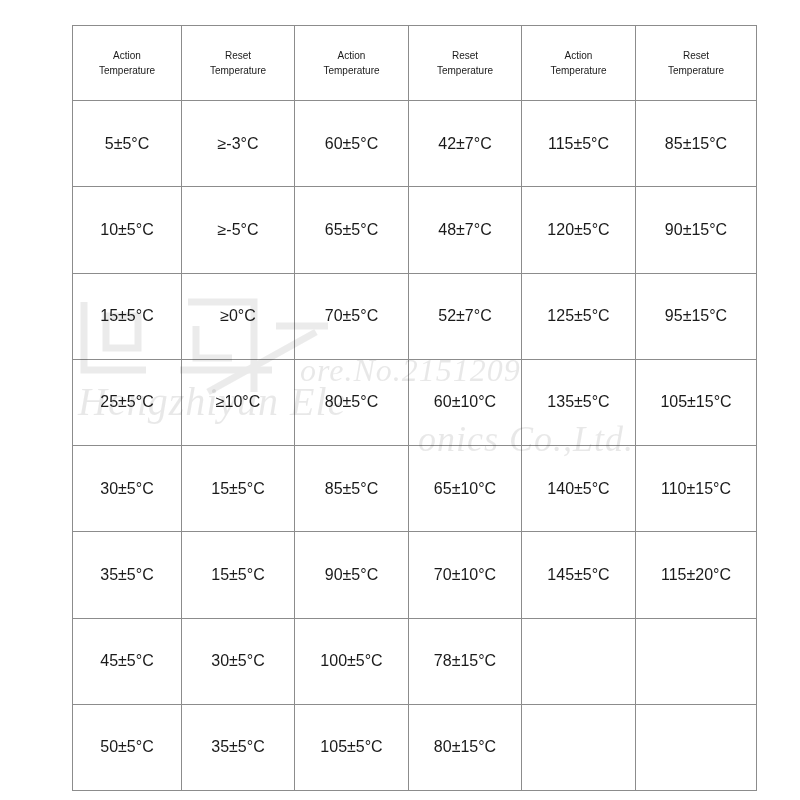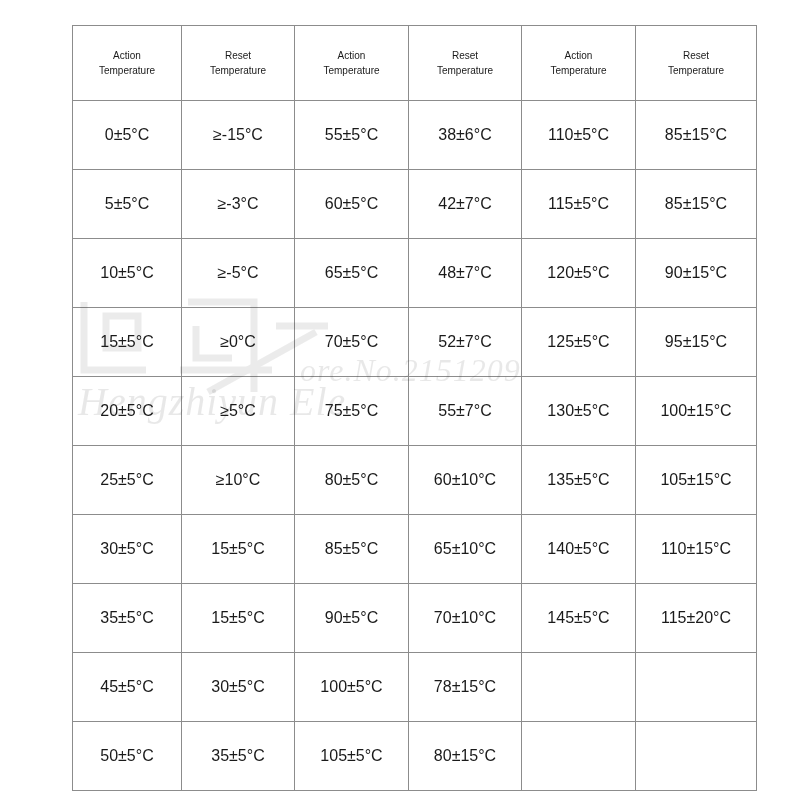--- a/index.html
+++ b/index.html
@@ -119,20 +119,21 @@
       <path d="M112 6 L178 6 L178 96"></path>
       <path d="M120 30 L120 62 L156 62"></path>
       <path d="M104 74 L196 74"></path>
       <path d="M132 96 L240 36"></path>
       <path d="M200 30 L252 30"></path>
     </g>
   </svg>
 
   <div class="wm-text wm-text-1">Hengzhiyun Ele</div>
   <div class="wm-text wm-text-2">ore.No.2151209</div>
+  <div class="wm-text wm-text-3">onics Co.,Ltd.</div>
 </div>
 
 <div id="table-wrap">
   <table class="spec-table">
     <colgroup>
       <col class="c0">
         <col class="c1">
         <col class="c2">
       <col class="c3">
         <col class="c4">
@@ -161,28 +162,20 @@
             <span class="hdr-line">Temperature</span>
           </th>
           <th>
             <span class="hdr-line">Reset</span>
             <span class="hdr-line">Temperature</span>
           </th>
         </tr>
     </thead>
     <tbody id="table-body">
         <tr>
-          <td>0±5°C</td>
-          <td>≥-15°C</td>
-          <td>55±5°C</td>
-          <td>38±6°C</td>
-          <td>110±5°C</td>
-          <td>85±15°C</td>
-        </tr>
-        <tr>
           <td>5±5°C</td>
           <td>≥-3°C</td>
           <td>60±5°C</td>
           <td>42±7°C</td>
           <td>115±5°C</td>
           <td>85±15°C</td>
         </tr>
         <tr>
           <td>10±5°C</td>
           <td>≥-5°C</td>
@@ -193,28 +186,20 @@
         </tr>
         <tr>
           <td>15±5°C</td>
           <td>≥0°C</td>
           <td>70±5°C</td>
           <td>52±7°C</td>
           <td>125±5°C</td>
           <td>95±15°C</td>
         </tr>
         <tr>
-          <td>20±5°C</td>
-          <td>≥5°C</td>
-          <td>75±5°C</td>
-          <td>55±7°C</td>
-          <td>130±5°C</td>
-          <td>100±15°C</td>
-        </tr>
-        <tr>
           <td>25±5°C</td>
           <td>≥10°C</td>
           <td>80±5°C</td>
           <td>60±10°C</td>
           <td>135±5°C</td>
           <td>105±15°C</td>
         </tr>
         <tr>
           <td>30±5°C</td>
           <td>15±5°C</td>

